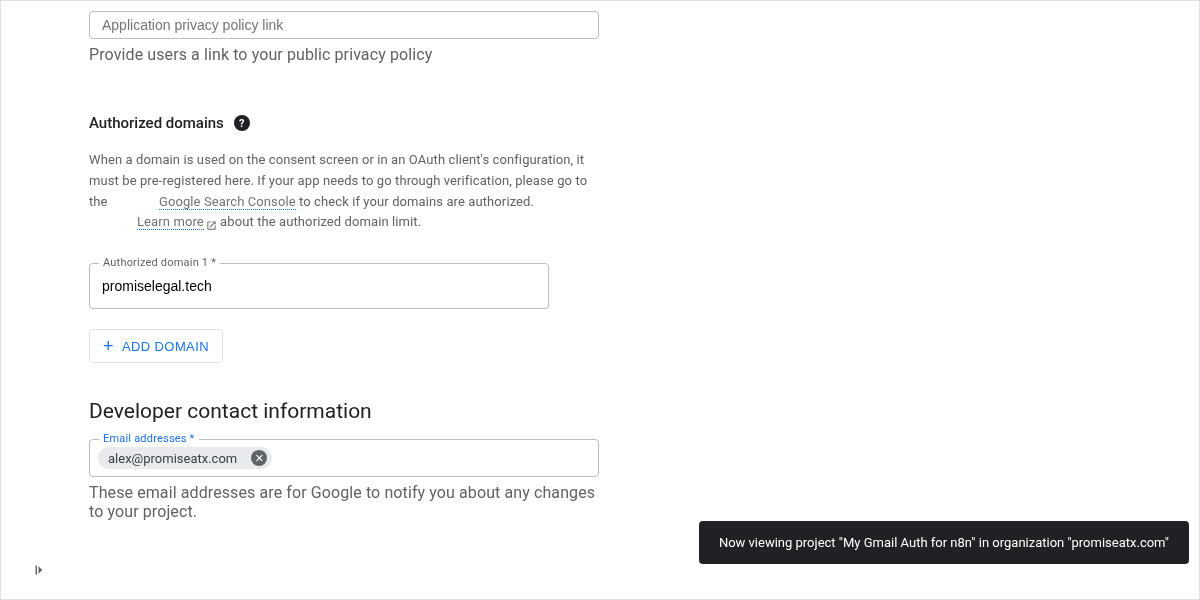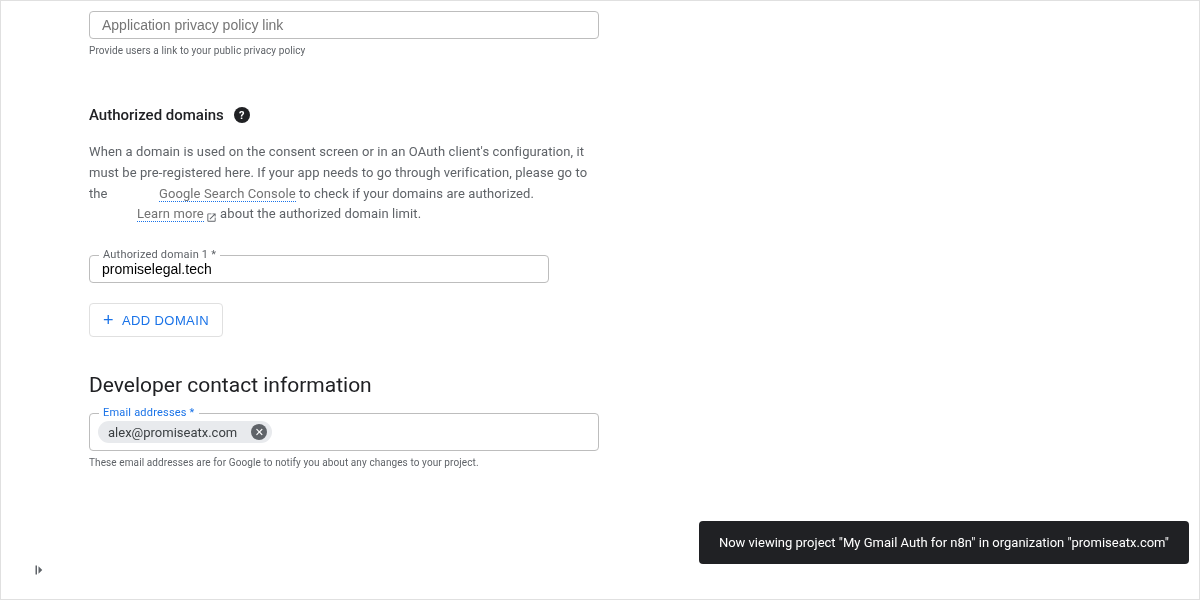--- a/index.html
+++ b/index.html
@@ -3,30 +3,30 @@
 <meta charset="utf-8">
 <style>
   * { box-sizing: border-box; margin: 0; padding: 0; }
   body { font-family: Roboto, "Helvetica Neue", Arial, sans-serif; background: #fff; color: #202124; width: 1200px; height: 600px; overflow: hidden; position: relative; border: 1px solid #e0e0e0; }
   .sidebar-toggle { position: absolute; left: 30px; bottom: 20px; width: 18px; height: 18px; cursor: pointer; }
   .sidebar-toggle svg { width: 18px; height: 18px; fill: #5f6368; }
   .content { position: absolute; left: 88px; top: 0; width: 700px; }
   .field-wrap { position: relative; margin-top: 10px; }
   .text-input { width: 510px; height: 28px; border: 1px solid #bdbdbd; border-radius: 4px; padding: 8px 12px; font-size: 14px; color: #202124; background: #fff; }
   .text-input::placeholder { color: #757575; }
-  .helper { margin-top: 6px; font-size: 10px; color: #5f6368; letter-spacing: 0.1px; }
+  .helper { margin-top: 6px; font-size: 16px; color: #5f6368; letter-spacing: 0.1px; }
   .section-title-sm { display: flex; align-items: center; font-size: 15px; font-weight: 500; color: #202124; margin-top: 50px; gap: 10px; }
   .help-icon { width: 16px; height: 16px; border-radius: 50%; background: #202124; color: #fff; font-size: 11px; font-weight: 700; display: inline-flex; align-items: center; justify-content: center; cursor: pointer; }
   .desc { margin-top: 18px; font-size: 13px; color: #5f6368; line-height: 1.6; max-width: 510px; letter-spacing: 0.1px; }
   .desc a { color: #737373; text-decoration: none; border-bottom: 1px dotted #1a73e8; margin-left: 48px; }
   .ext-icon { display: inline-block; width: 11px; height: 11px; margin-left: 2px; vertical-align: middle; }
   .ext-icon svg { width: 11px; height: 11px; fill: #5f6368; }
   .outlined-field { position: relative; margin-top: 30px; width: 460px; }
   .outlined-field .label { position: absolute; top: -7px; left: 10px; background: #fff; padding: 0 4px; font-size: 11px; color: #5f6368; letter-spacing: 0.2px; }
-  .outlined-field input { width: 100%; height: 28px; border: 1px solid #bdbdbd; border-radius: 4px; padding: 4px 12px; font-size: 14px; }
+  .outlined-field input { width: 100%; height: 46px; border: 1px solid #bdbdbd; border-radius: 4px; padding: 4px 12px; font-size: 14px; }
   .add-domain-btn { margin-top: 20px; display: inline-flex; align-items: center; gap: 8px; border: 1px solid #e0e0e0; background: #fff; border-radius: 4px; padding: 7px 13px; font-size: 13px; font-weight: 500; color: #1a73e8; letter-spacing: 0.4px; cursor: pointer; }
   .add-domain-btn .plus { font-size: 18px; font-weight: 400; line-height: 1; }
   .section-title-lg { margin-top: 36px; font-size: 21px; font-weight: 400; color: #202124; }
   .email-field { position: relative; margin-top: 16px; width: 510px; }
   .email-field .label { position: absolute; top: -7px; left: 10px; background: #fff; padding: 0 4px; font-size: 11px; color: #1a73e8; letter-spacing: 0.2px; }
   .email-box { width: 100%; min-height: 38px; border: 1px solid #bdbdbd; border-radius: 4px; padding: 6px 8px; display: flex; align-items: center; gap: 6px; }
   .chip { display: inline-flex; align-items: center; gap: 14px; background: #e8eaed; border-radius: 12px; padding: 3px 5px 3px 10px; font-size: 13px; color: #3c4043; }
   .chip-remove { width: 16px; height: 16px; border-radius: 50%; background: #5f6368; color: #fff; display: inline-flex; align-items: center; justify-content: center; font-size: 11px; cursor: pointer; line-height: 1; }
   .toast { position: absolute; right: 10px; bottom: 35px; background: #202124; color: #fff; font-size: 13px; padding: 14px 20px; border-radius: 4px; min-width: 480px; }
 </style>

